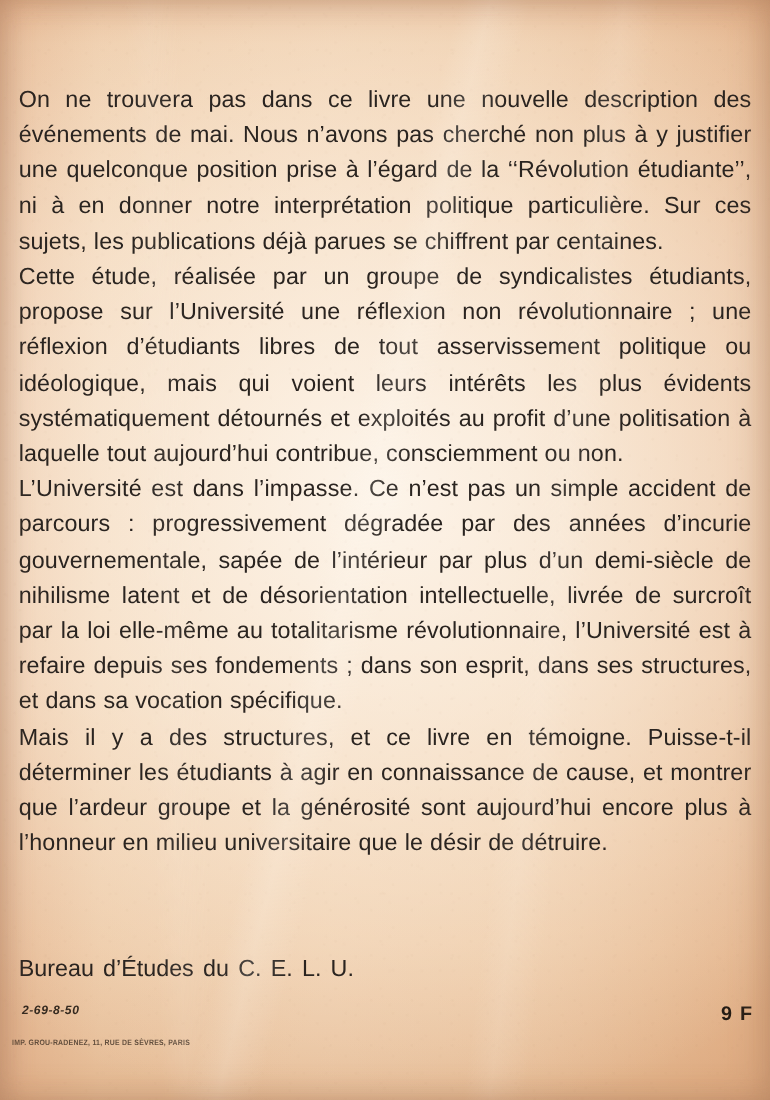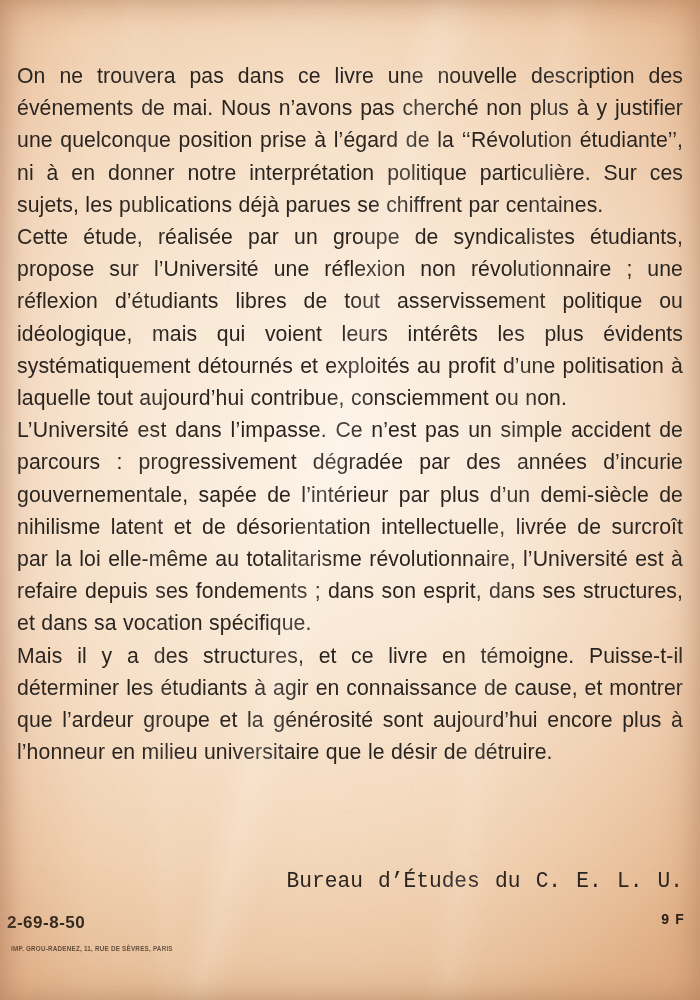--- a/index.html
+++ b/index.html
@@ -90,21 +90,21 @@
     left: 0; top: 0;
     width: 700px;
     height: 1000px;
     box-sizing: border-box;
     padding: 0 17px 0 17px;
   }
 
   .body-text {
     position: absolute;
     left: 17px;
-    top: 60px;
+    top: 75px;
     width: 666px;
     text-align: justify;
     text-align-last: left;
     color: #2a2420;
     font-size: 21.2px;
     line-height: 32.2px;
     letter-spacing: 0.1px;
     word-spacing: 0.4px;
     -webkit-font-smoothing: antialiased;
   }
@@ -118,44 +118,44 @@
   .lead {
     font-weight: normal;
     letter-spacing: 0.2px;
   }
 
   .signature {
     position: absolute;
     left: 17px;
     top: 866px;
     width: 666px;
-    text-align: right;
+    text-align: left;
     color: #2a2420;
     font-size: 21.2px;
     line-height: 30px;
     word-spacing: 2.5px;
-    font-family: Liberation Mono, monospace;
   }
 
   .ref-code {
     position: absolute;
-    left: 7px;
+    left: 20px;
     top: 913px;
     color: #34291f;
-    font-size: 17px;
+    font-size: 11px;
     letter-spacing: 0.5px;
     font-weight: 600;
+    font-style: italic;
   }
 
   .price {
     position: absolute;
     right: 15px;
     top: 911px;
     color: #241c15;
-    font-size: 14px;
+    font-size: 18px;
     font-weight: bold;
     letter-spacing: 1.2px;
     margin-left: 20px;
   }
 
   .imprint {
     position: absolute;
     left: 11px;
     top: 944px;
     color: #4a3a2c;

